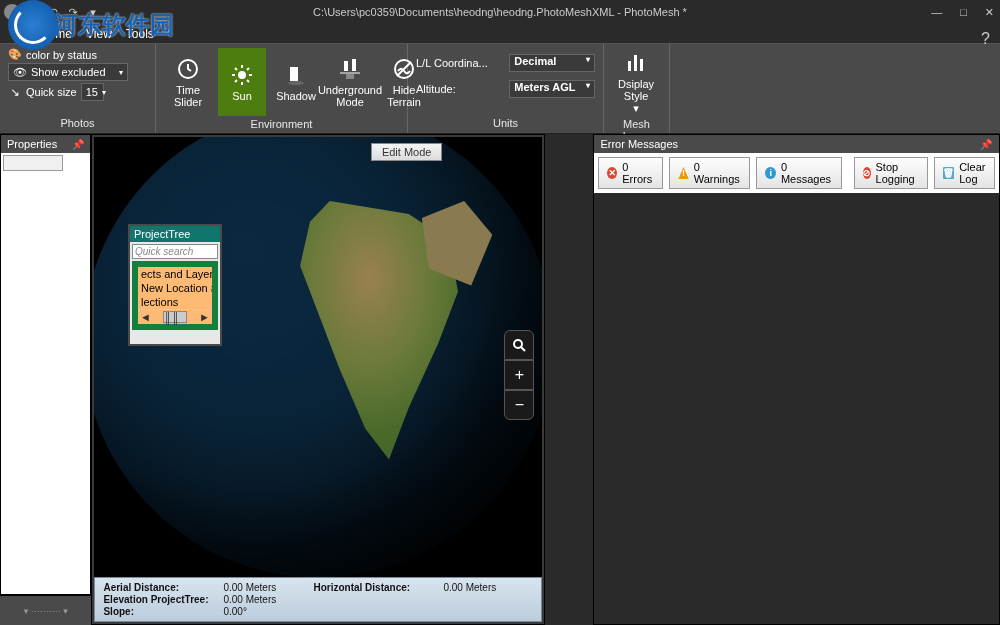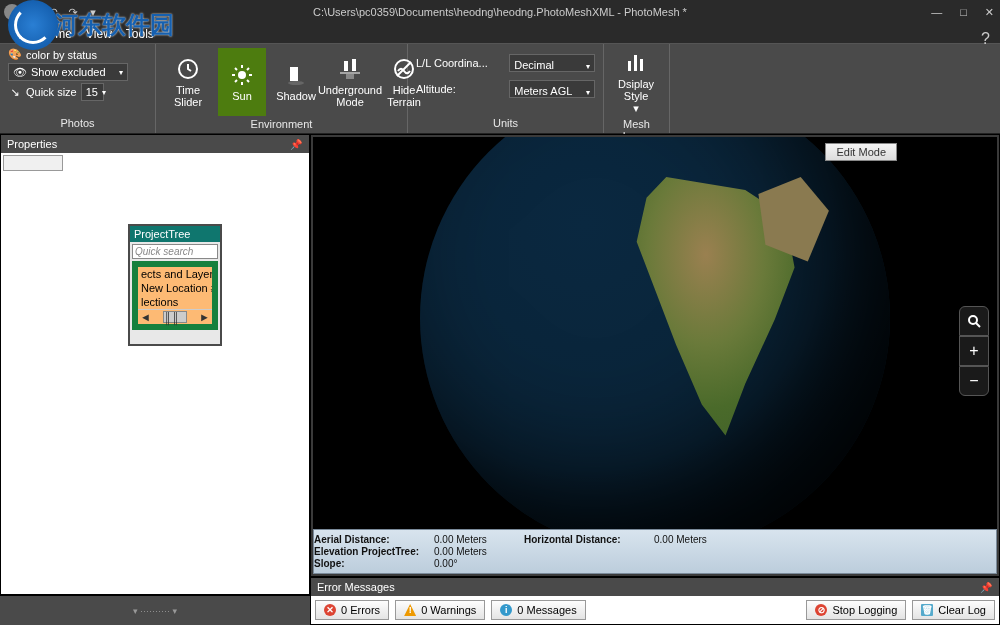--- a/index.html
+++ b/index.html
@@ -30,52 +30,52 @@
 .photo-row .icon { width:14px; text-align:center; }
 .dropdown { background:#3a3a3a; border:1px solid #666; color:#fff; font-size:11px; height:18px; display:flex; align-items:center; justify-content:space-between; padding:0 4px; cursor:pointer; }
 .dropdown::after { content:"▾"; font-size:8px; margin-left:4px; }
 .ribbon-btn { display:flex; flex-direction:column; align-items:center; justify-content:center; color:#fff; font-size:11px; cursor:pointer; padding:2px 6px; gap:2px; min-width:48px; height:68px; }
 .ribbon-btn.active { background:#4d7c0f; }
 .ribbon-btn .bicon { width:26px; height:26px; display:flex; align-items:center; justify-content:center; }
 .ribbon-btn .blabel { text-align:center; line-height:1.1; }
 .unit-controls { display:flex; flex-direction:column; gap:8px; padding-top:6px; }
 .unit-row { display:flex; align-items:center; gap:8px; }
 .unit-label { color:#fff; font-size:11px; width:90px; }
-.unit-select { background:#3a3a3a; border:1px solid #666; color:#fff; font-size:11px; width:90px; height:18px; display:flex; align-items:flex-end; justify-content:space-between; padding:0 4px; cursor:pointer; }
+.unit-select { background:#3a3a3a; border:1px solid #666; color:#fff; font-size:11px; width:90px; height:18px; display:flex; align-items:flex-start; justify-content:space-between; padding:0 4px; cursor:pointer;font-weight:bold; }
 .unit-select::after { content:"▾"; font-size:8px; }
 
 .workspace { display:flex; height:calc(625px - 24px - 20px - 90px); }
 .left-pane { width:310px; display:flex; flex-direction:column; }
 .properties-panel { flex:1; display:flex; flex-direction:column; border:1px solid #000; }
 .panel-header { background:#4a4a4a; color:#fff; font-size:11px; font-family:monospace; padding:3px 6px; display:flex; justify-content:space-between; align-items:center; }
 .pin { cursor:pointer; font-size:10px; }
 .panel-body { flex:1; background:#fff; position:relative; }
 .prop-tab { background:#f0f0f0; border:1px solid #999; width:60px; height:16px; margin:2px; }
 .bottom-strip { height:30px; background:#4a4a4a; border-top:1px solid #000; display:flex; align-items:center; justify-content:center; color:#999; font-size:9px; }
 
 .project-tree { position:absolute; left:128px; top:224px; width:94px; background:#e8e8e8; border:2px solid #4a4a4a; font-family:monospace; font-size:11px; z-index:50; }
 .pt-header { background:#0f766e; color:#fff; padding:2px 4px; font-weight:normal; }
 .pt-search { margin:2px; border:1px solid #888; background:#fff; color:#888; padding:1px 2px; font-style:italic; font-size:10px; }
 .pt-body { background:#fdba74; border:6px solid #15803d; margin:0 2px 14px; }
 .pt-item { padding:1px 3px; white-space:nowrap; overflow:hidden; color:#000; }
 .pt-scroll { display:flex; justify-content:space-between; border-top:1px solid #ccc; padding:1px 2px; }
 .pt-scroll span { cursor:pointer; color:#333; }
 
-.right-pane { flex:1; display:flex; flex-direction:column; }
+.right-pane { flex:1; display:flex; flex-direction:row;gap:48px; }
 .viewport-wrap { flex:1; border:1px solid #000; background:#3a3a3a; padding:2px; display:flex; flex-direction:column; }
 .viewport { flex:1; position:relative; background:#000; overflow:hidden; }
 .globe { position:absolute; left:50%; top:50%; width:470px; height:470px; margin-left:-235px; margin-top:-250px; border-radius:50%; background:radial-gradient(circle at 35% 30%, #0a2840 0%, #0a2438 55%, #000 100%); box-shadow:inset -60px -60px 120px rgba(0,0,0,0.8); }
 .africa { position:absolute; left:44%; top:20%; width:42%; height:55%; background:radial-gradient(ellipse at 40% 30%, #9a8050 0%, #6a7a3a 35%, #4a6a2a 60%, #3a5a28 100%); clip-path:polygon(20% 0%, 60% 5%, 80% 15%, 85% 35%, 75% 55%, 60% 80%, 50% 100%, 38% 88%, 25% 65%, 15% 45%, 5% 25%, 10% 8%); }
 .arabia { position:absolute; left:72%; top:20%; width:15%; height:18%; background:#8a7a50; clip-path:polygon(0% 20%, 60% 0%, 100% 40%, 70% 100%, 10% 80%); }
 .edit-mode-btn { position:absolute; top:6px; right:100px; background:linear-gradient(#f4f4f4,#dcdcdc); border:1px solid #888; color:#333; font-size:11px; padding:2px 10px; cursor:pointer; }
 .nav-controls { position:absolute; right:8px; top:50%; transform:translateY(-30%); display:flex; flex-direction:column; gap:0; }
 .nav-btn { width:30px; height:30px; background:#1a1a1a; border:1px solid #555; color:#fff; display:flex; align-items:center; justify-content:center; font-size:16px; cursor:pointer; }
 .nav-btn:first-child { border-radius:6px 6px 0 0; }
 .nav-btn:last-child { border-radius:0 0 6px 6px; }
-.status-strip { background:linear-gradient(#d8e4ee,#bccddc); border:1px solid #7a8a9a; padding:4px 0; font-size:10px; color:#111; font-weight:bold; }
+.status-strip { background:linear-gradient(#d8e4ee,#bccddc); border:1px solid #7a8a9a; padding:4px 8px; font-size:10px; color:#111; font-weight:bold; }
 .status-grid { display:grid; grid-template-columns:120px 90px 130px 90px; row-gap:1px; }
 .status-grid span.v { font-weight:normal; }
 
 .errors-panel { border:1px solid #000; }
 .errors-body { background:#fff; padding:4px; display:flex; gap:6px; font-family:monospace; font-size:11px; }
 .err-btn { background:linear-gradient(#fdfdfd,#e4e4e4); border:1px solid #999; padding:3px 8px; display:flex; align-items:center; gap:5px; cursor:pointer; color:#000; }
 .err-btn .ei { width:12px; height:12px; border-radius:50%; display:flex; align-items:center; justify-content:center; font-size:9px; color:#fff; font-family:sans-serif; font-weight:bold; }
 .ei.red { background:#d43; }
 .ei.orange { background:#e90; clip-path:polygon(50% 0,100% 100%,0 100%); border-radius:0; }
 .ei.blue { background:#39c; }

